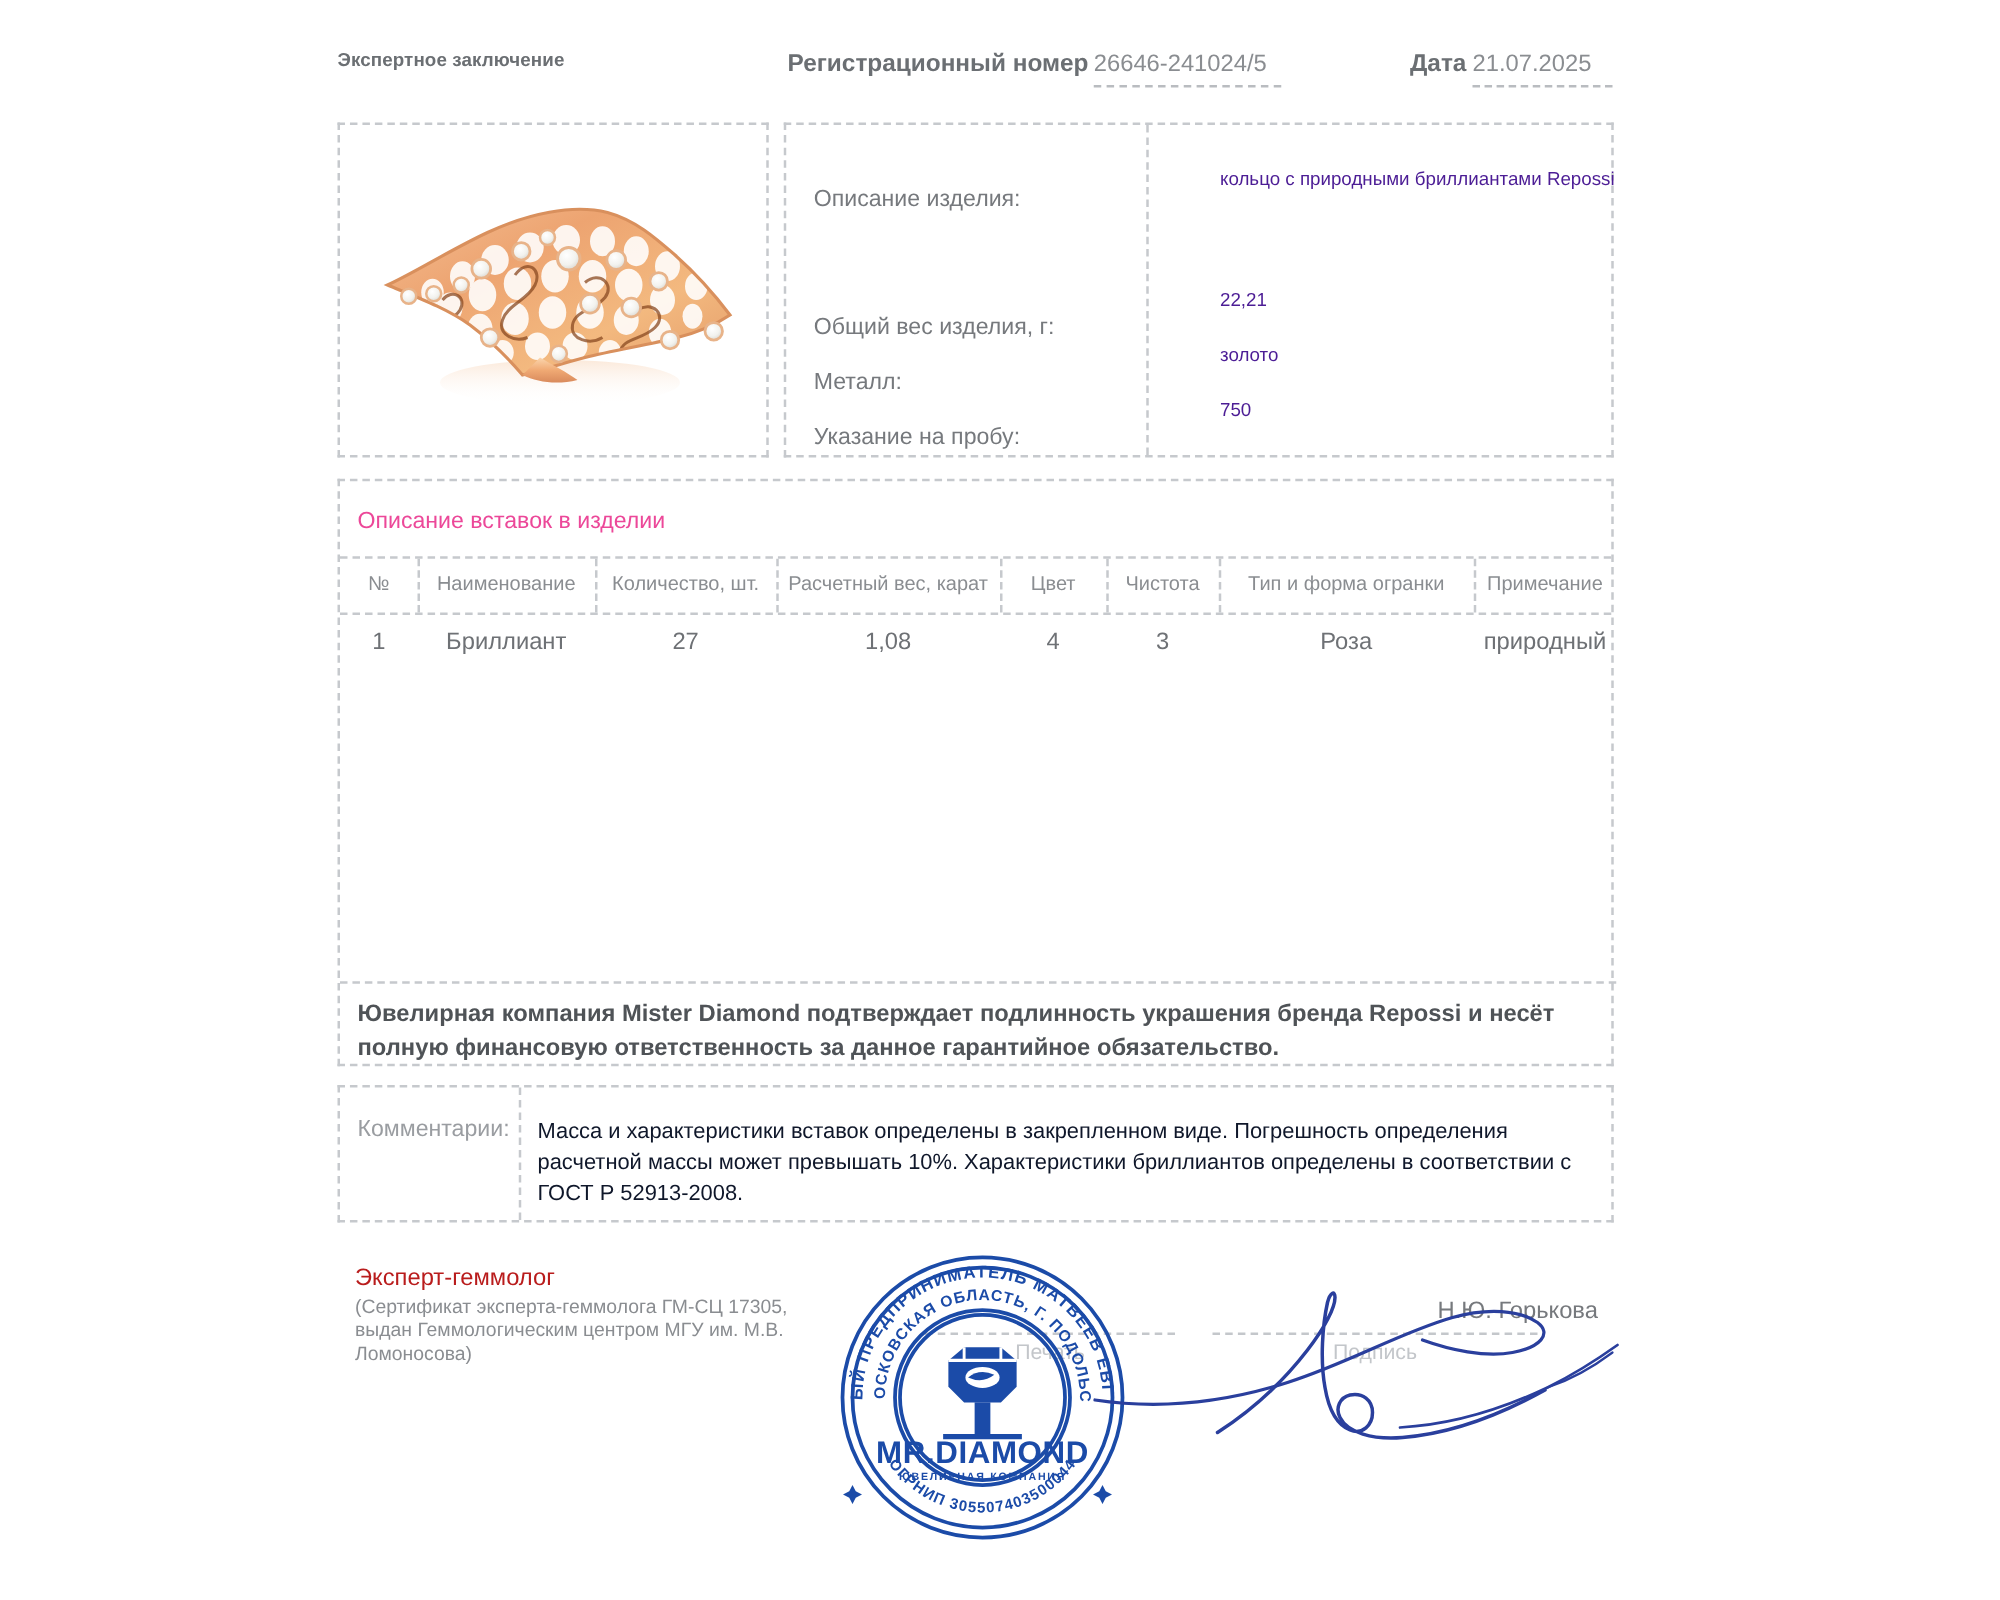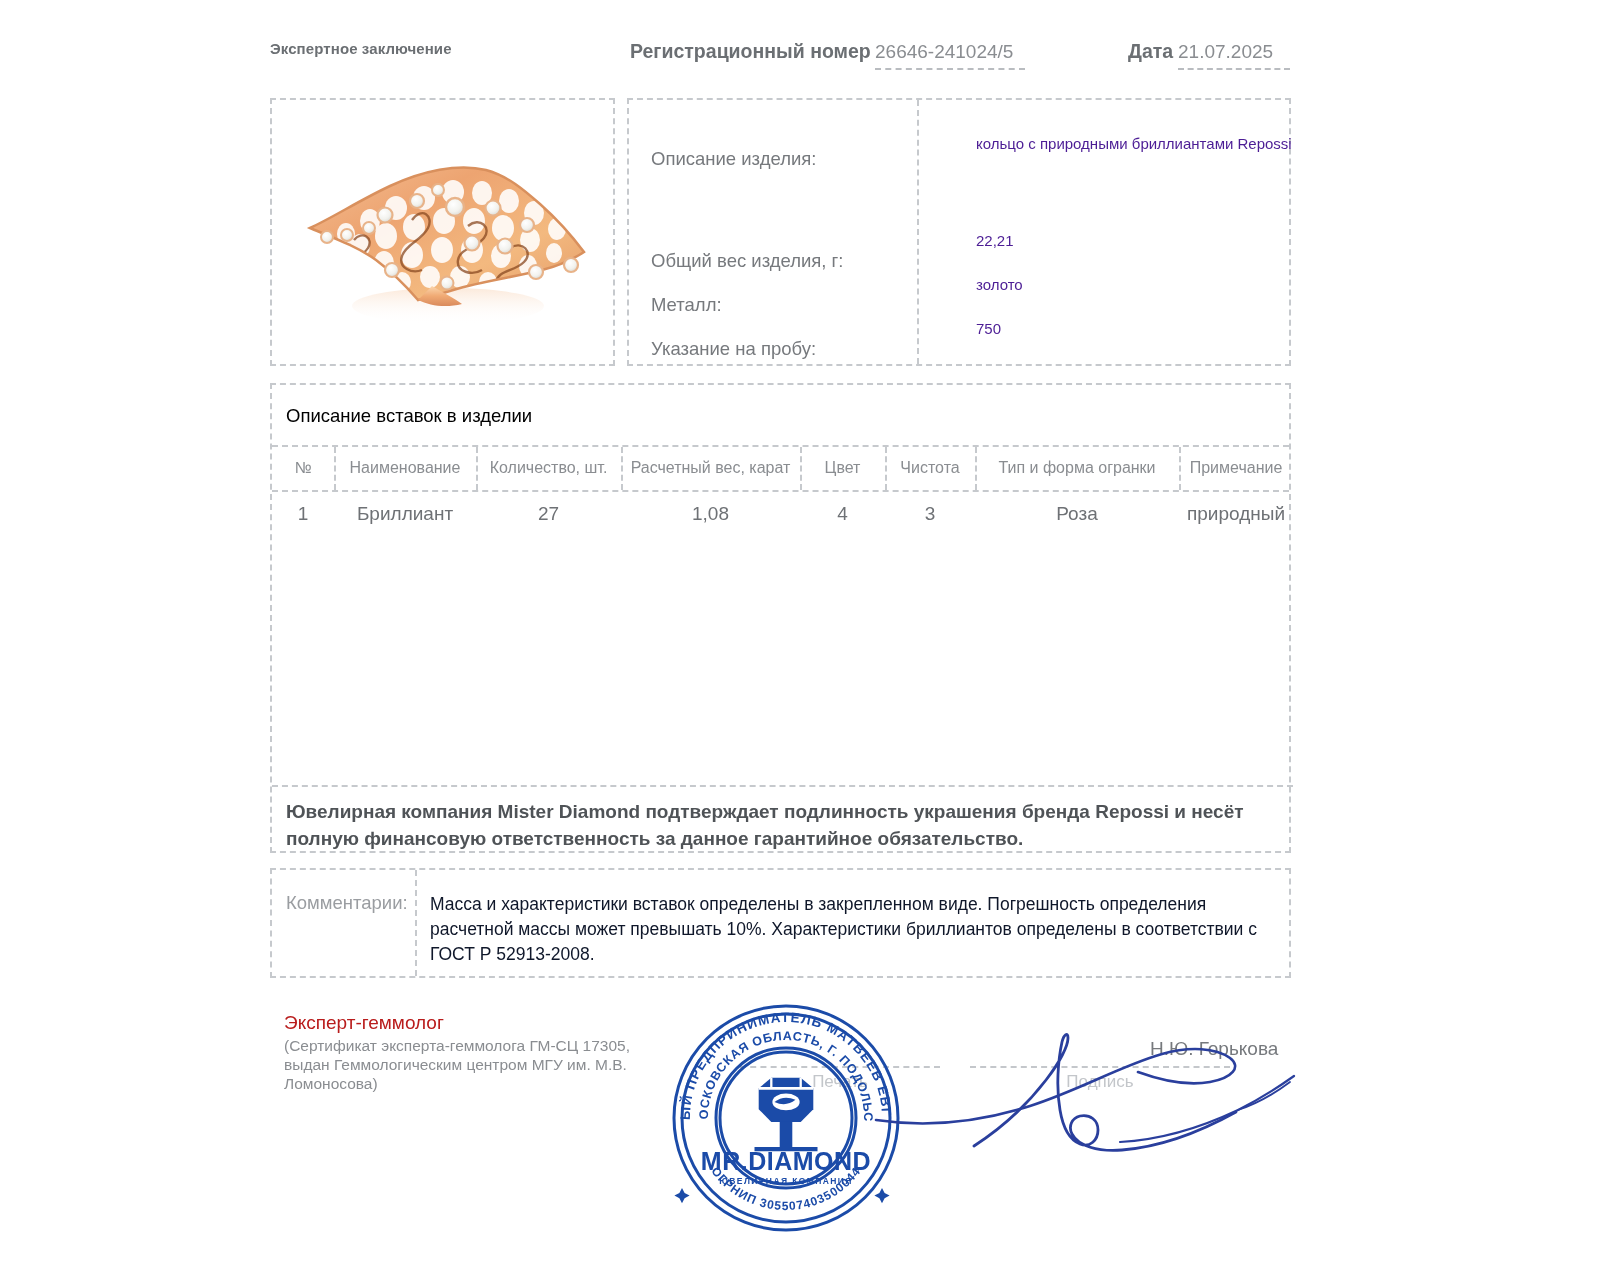--- a/index.html
+++ b/index.html
@@ -160,21 +160,21 @@
     top: 383px;
     width: 1021px;
     height: 470px;
     border: 2px dashed #c6c9cd;
   }
   .inserts-title {
     position: absolute;
     left: 14px;
     top: 20px;
     font-size: 18.5px;
-    color: #000000;
+    color: #ec4899;
     white-space: nowrap;
   }
   .tbl-sep {
     position: absolute;
     left: 0;
     width: 100%;
     height: 0;
     border-top: 2px dashed #c6c9cd;
   }
   .tbl-sep.top { top: 60px; }

